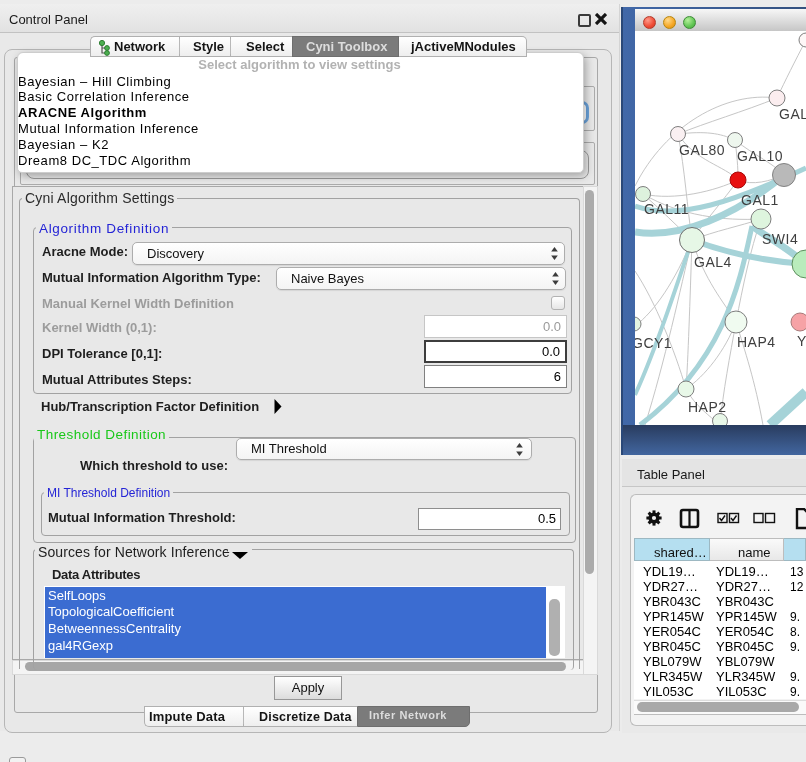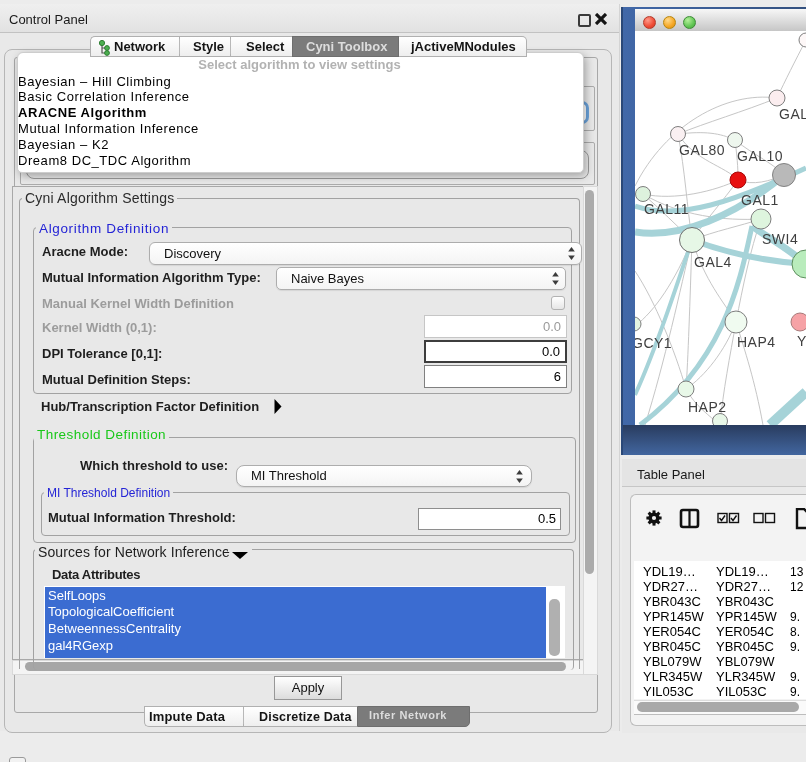--- a/index.html
+++ b/index.html
@@ -73,21 +73,21 @@
   <div class="abs" style="left:12px;top:660px;width:570px;height:13px;background:#f4f4f4;border:1px solid #d9d9d9;"></div>
   <div class="abs" style="left:25px;top:662px;width:541px;height:9px;background:#a6a6a6;border-radius:5px;"></div>
 
   <div class="gbox" style="left:19px;top:198px;width:559px;height:470px;border-bottom:none;border-radius:4px 4px 0 0;"></div>
   <div class="gtitle" style="left:22px;top:190px;color:#2b2b2b;font-size:14px;letter-spacing:0.2px;">Cyni Algorithm Settings</div>
 
   <div class="gbox" style="left:33px;top:227px;width:537px;height:165px;"></div>
   <div class="gtitle" style="left:36px;top:221px;color:#2424d6;font-size:13.5px;letter-spacing:0.65px;">Algorithm Definition</div>
 
   <div class="lbl" style="left:42px;top:244px;">Aracne Mode:</div>
-  <div class="combo" style="left:149px;top:242px;width:431px;height:21px;border-radius:6px;">
+  <div class="combo" style="left:132px;top:242px;width:431px;height:21px;">
     <div class="ct">Discovery</div>
     <svg class="abs" style="right:6px;top:3.5px;" width="7" height="13" viewBox="0 0 7 13">
       <path d="M3.5 0 L6.8 4.5 L0.2 4.5 Z" fill="#3c3c3c"></path>
         <path d="M3.5 13 L6.8 8.5 L0.2 8.5 Z" fill="#3c3c3c"></path>
     </svg>
   </div>
 
   <div class="lbl" style="left:42px;top:270px;">Mutual Information Algorithm Type:</div>
   <div class="combo" style="left:276px;top:267px;width:288px;height:21px;">
     <div class="ct">Naive Bayes</div>
@@ -99,33 +99,33 @@
 
   <div class="lblg" style="left:42px;top:296px;">Manual Kernel Width Definition</div>
   <div class="abs" style="left:551px;top:296px;width:12px;height:12px;background:linear-gradient(#ffffff,#e6e6e6);border:1px solid #b2b2b2;border-radius:3px;"></div>
 
   <div class="lblg" style="left:42px;top:320px;">Kernel Width (0,1):</div>
   <div class="field" style="left:424px;top:315px;width:136px;height:21px;border:1px solid #c6c6c6;color:#9a9a9a;line-height:21px;padding-right:5px;">0.0</div>
 
   <div class="lbl" style="left:42px;top:346px;">DPI Tolerance [0,1]:</div>
   <div class="field" style="left:424px;top:340px;width:134px;height:19px;border:2px solid #3d3d3d;color:#000;line-height:19px;padding-right:5px;">0.0</div>
 
-  <div class="lbl" style="left:42px;top:372px;">Mutual Definition Steps:</div>
+  <div class="lbl" style="left:42px;top:372px;">Mutual Attributes Steps:</div>
   <div class="field" style="left:424px;top:365px;width:136px;height:21px;border:1px solid #808080;color:#000;line-height:21px;padding-right:5px;">6</div>
 
   <div class="lbl" style="left:41px;top:399px;">Hub/Transcription Factor Definition</div>
   <svg class="abs" style="left:274px;top:399px;" width="8" height="15" viewBox="0 0 8 15">
       <path d="M0.5 0 L7.5 7.5 L0.5 15 Z" fill="#000"></path>
     </svg>
 
   <div class="gbox" style="left:33px;top:437px;width:541px;height:104px;"></div>
   <div class="gtitle" style="left:34px;top:427px;color:#19c819;font-size:13.5px;letter-spacing:0.45px;">Threshold Definition</div>
 
   <div class="lbl" style="left:80px;top:458px;">Which threshold to use:</div>
-  <div class="combo" style="left:236px;top:465px;width:294px;height:20px;border-radius:8px;">
+  <div class="combo" style="left:236px;top:438px;width:294px;height:20px;">
     <div class="ct" style="top:2px;">MI Threshold</div>
     <svg class="abs" style="right:8px;top:3.5px;" width="7" height="13" viewBox="0 0 7 13">
       <path d="M3.5 0 L6.8 4.5 L0.2 4.5 Z" fill="#3c3c3c"></path>
         <path d="M3.5 13 L6.8 8.5 L0.2 8.5 Z" fill="#3c3c3c"></path>
     </svg>
   </div>
 
   <div class="gbox" style="left:41px;top:492px;width:527px;height:42px;"></div>
   <div class="gtitle" style="left:44px;top:486px;color:#2424d6;font-size:12px;letter-spacing:0;text-align:center;">MI Threshold Definition</div>
 
@@ -271,20 +271,27 @@
       <path d="M74.5 10 l2 2.5 l3.5 -5" stroke-width="1.4"></path>
       <rect x="84.5" y="5.5" width="9" height="9" stroke-width="1.4"></rect>
       <path d="M86 10 l2 2.5 l3.5 -5" stroke-width="1.4"></path>
       <rect x="109" y="5.5" width="9" height="9" stroke-width="1.4"></rect>
       <rect x="120.5" y="5.5" width="9" height="9" stroke-width="1.4"></rect>
     </g>
 
     <path d="M152 1 L159 1 L164 6 L164 20 L152 20 Z" fill="none" stroke="#111" stroke-width="2.4"></path>
   </svg>
 
+  <div class="abs" style="left:634px;top:538px;width:172px;height:23px;">
+    <div class="abs" style="left:0;top:0;width:76px;height:23px;background:#b5dff0;border:1px solid #9db8c2;box-sizing:border-box;"></div>
+    <div class="abs" style="left:76px;top:0;width:74px;height:23px;background:linear-gradient(#fafafa,#e8e8e8);border:1px solid #bdbdbd;border-left:none;box-sizing:border-box;"></div>
+    <div class="abs" style="left:150px;top:0;width:22px;height:23px;background:#b5dff0;border:1px solid #9db8c2;border-left:none;box-sizing:border-box;"></div>
+    <div class="abs" style="left:20px;top:7px;font-size:13px;color:#111;">shared…</div>
+    <div class="abs" style="left:104px;top:7px;font-size:13px;color:#111;">name</div>
+  </div>
 
   <div class="abs" style="left:634px;top:561px;width:172px;height:138px;background:#fff;overflow:hidden;">
     <div class="abs" style="left:9px;top:4px;font-size:13px;color:#000;line-height:14.95px;">YDL19…<br>YDR27…<br>YBR043C<br>YPR145W<br>YER054C<br>YBR045C<br>YBL079W<br>YLR345W<br>YIL053C</div>
     <div class="abs" style="left:82px;top:4px;font-size:13px;color:#000;line-height:14.95px;">YDL19…<br>YDR27…<br>YBR043C<br>YPR145W<br>YER054C<br>YBR045C<br>YBL079W<br>YLR345W<br>YIL053C</div>
     <div class="abs" style="left:156px;top:4px;font-size:12px;color:#000;line-height:14.95px;">13<br>12<br>&nbsp;<br>9.<br>8.<br>9.<br>&nbsp;<br>9.<br>9.</div>
   </div>
 
   <div class="abs" style="left:634px;top:700px;width:172px;height:14px;background:#fafafa;border-top:1px solid #ddd;"></div>
   <div class="abs" style="left:637px;top:702px;width:162px;height:10px;background:#a9a9a9;border-radius:5px;"></div>
   <div class="abs" style="left:634px;top:714px;width:172px;height:1px;background:#bdbdbd;"></div>

